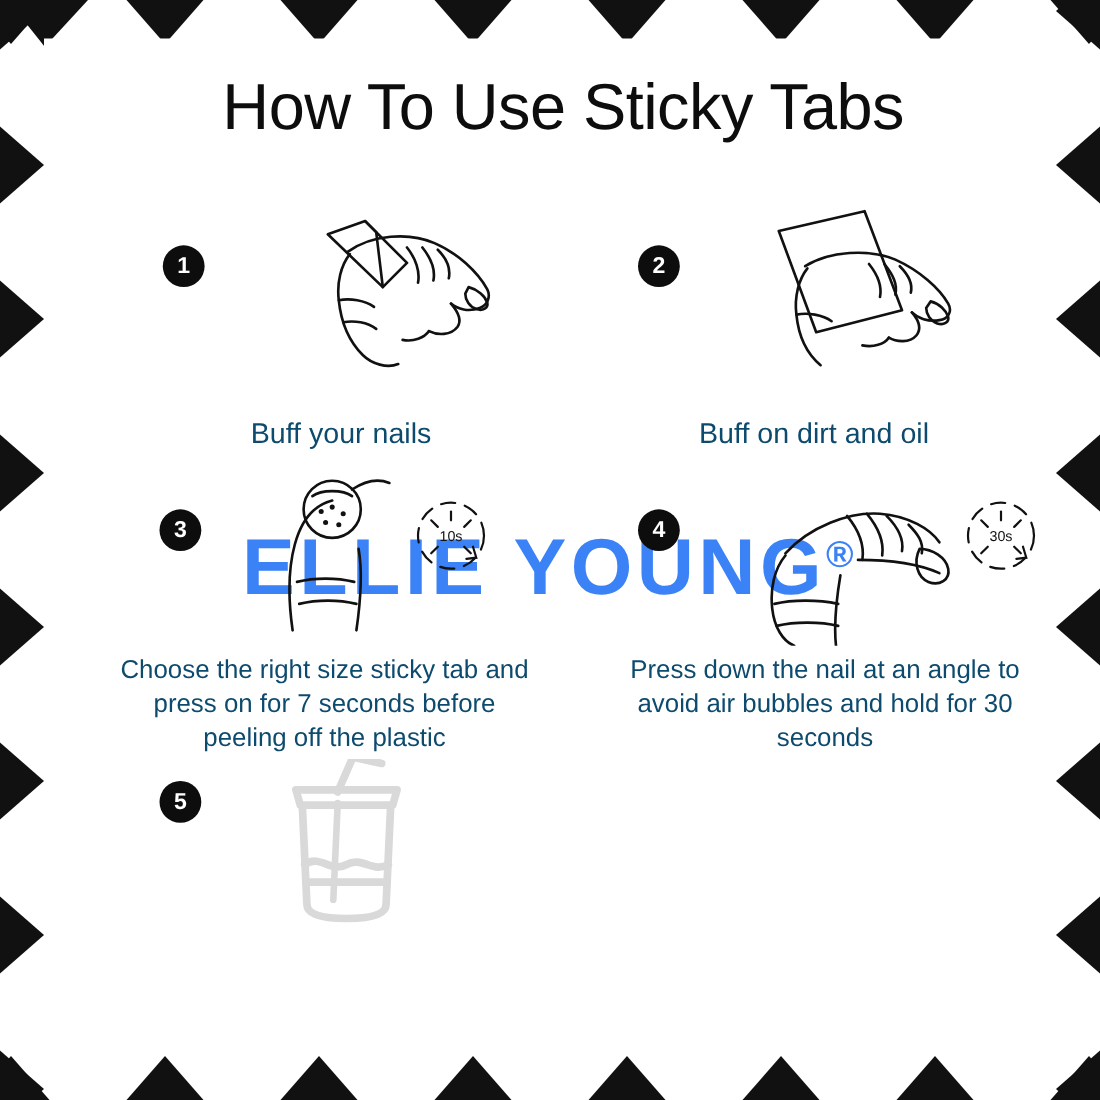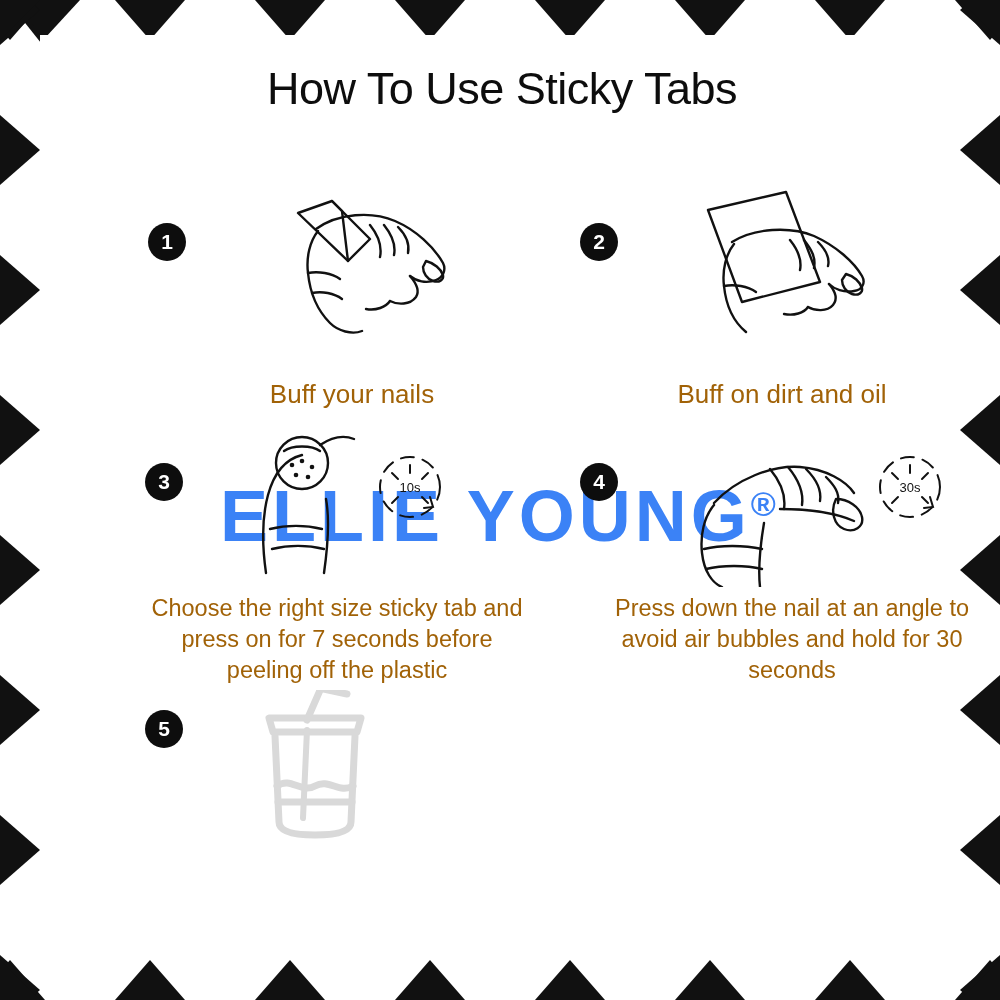--- a/index.html
+++ b/index.html
@@ -37,24 +37,24 @@
     width: 920px;
     height: 925px;
     background: #ffffff;
     box-sizing: border-box;
   }
 
   
   #title {
     position: absolute;
     top: 28px;
-    left: 2px;
+    left: 12px;
     width: 920px;
     text-align: center;
-    font-size: 45px;
+    font-size: 59px;
     font-weight: 400;
     letter-spacing: -0.5px;
     color: #0d0d0d;
     font-family: "Liberation Sans", sans-serif;
     white-space: nowrap;
   }
 
   
   #watermark {
     position: absolute;
@@ -95,24 +95,23 @@
     justify-content: center;
     font-family: "Liberation Sans", sans-serif;
   }
   .art {
     position: absolute;
   }
   .caption {
     position: absolute;
     text-align: center;
     font-size: 26px;
-    color: #a16207;
+    color: #0c4a6e;
     line-height: 1.28;
     font-family: "Liberation Sans", sans-serif;
-    margin-left: 42px;
   }
   .caption.small {
     font-size: 23.5px;
     line-height: 1.32;
   }
 
   
   #step-1 { left: 70px;  top: 145px;  width: 400px; height: 260px; }
   #step-2 { left: 500px; top: 145px;  width: 400px; height: 260px; }
   #step-3 { left: 30px;  top: 390px;  width: 440px; height: 270px; }

